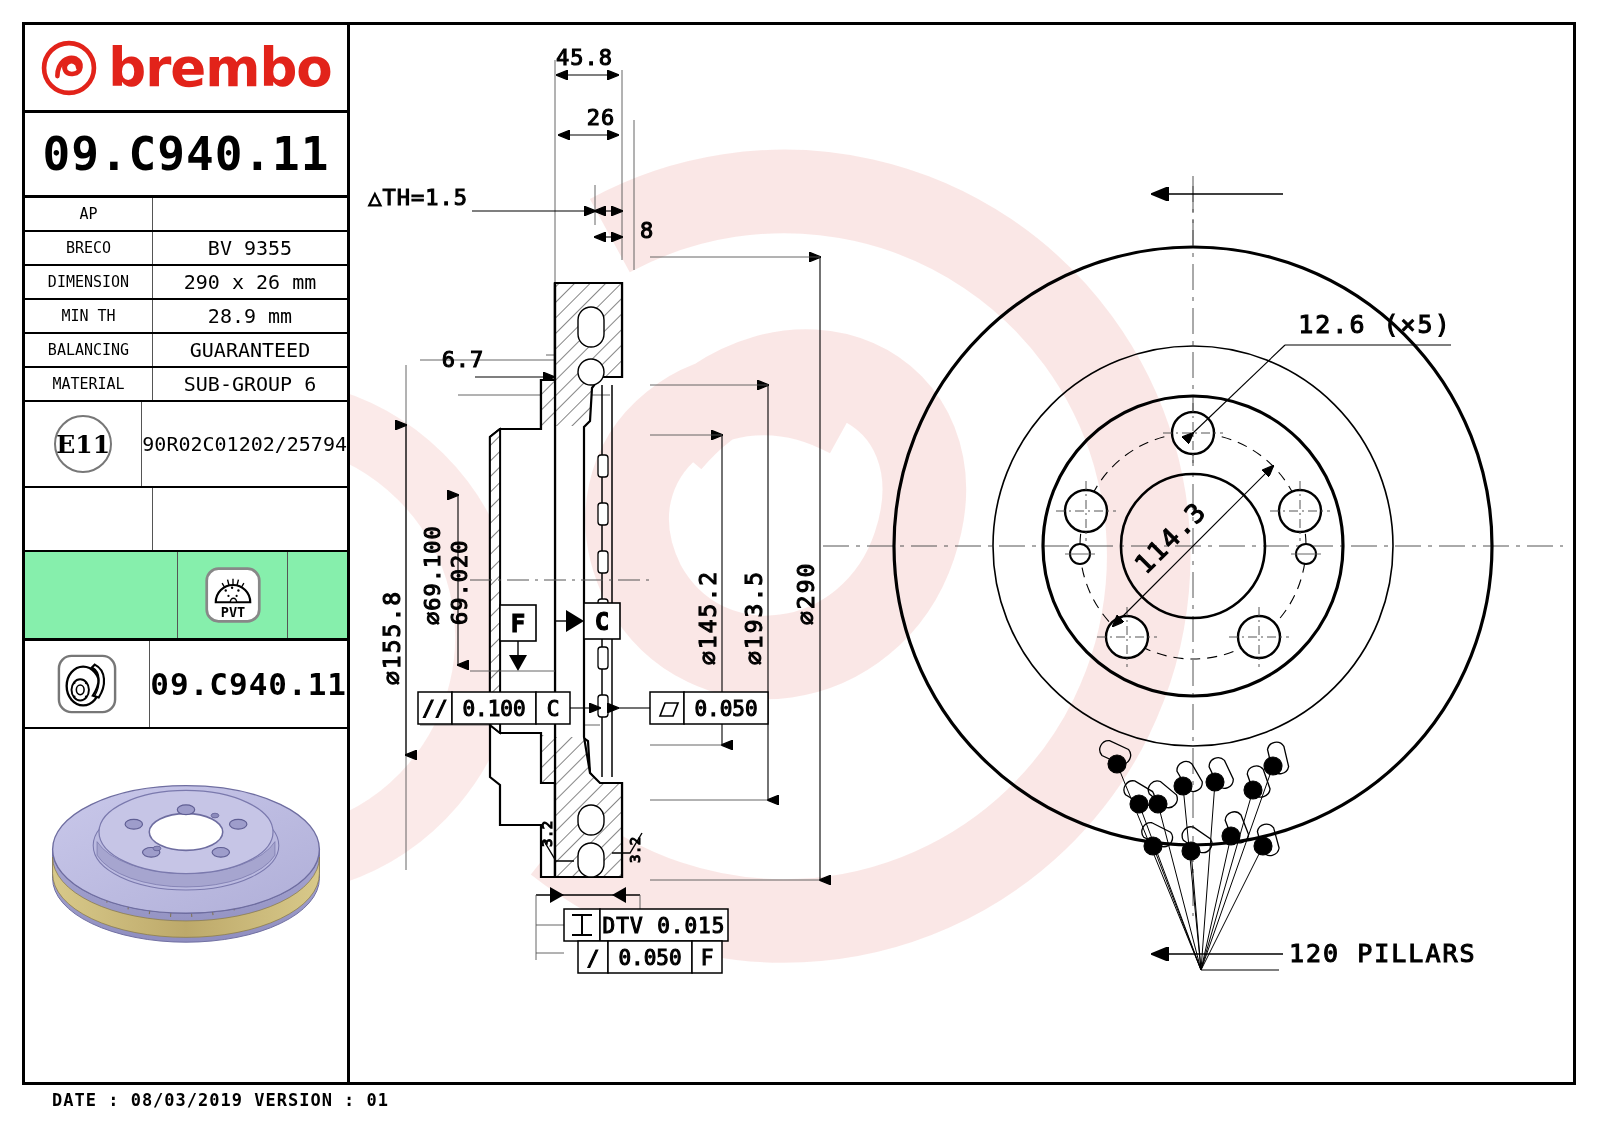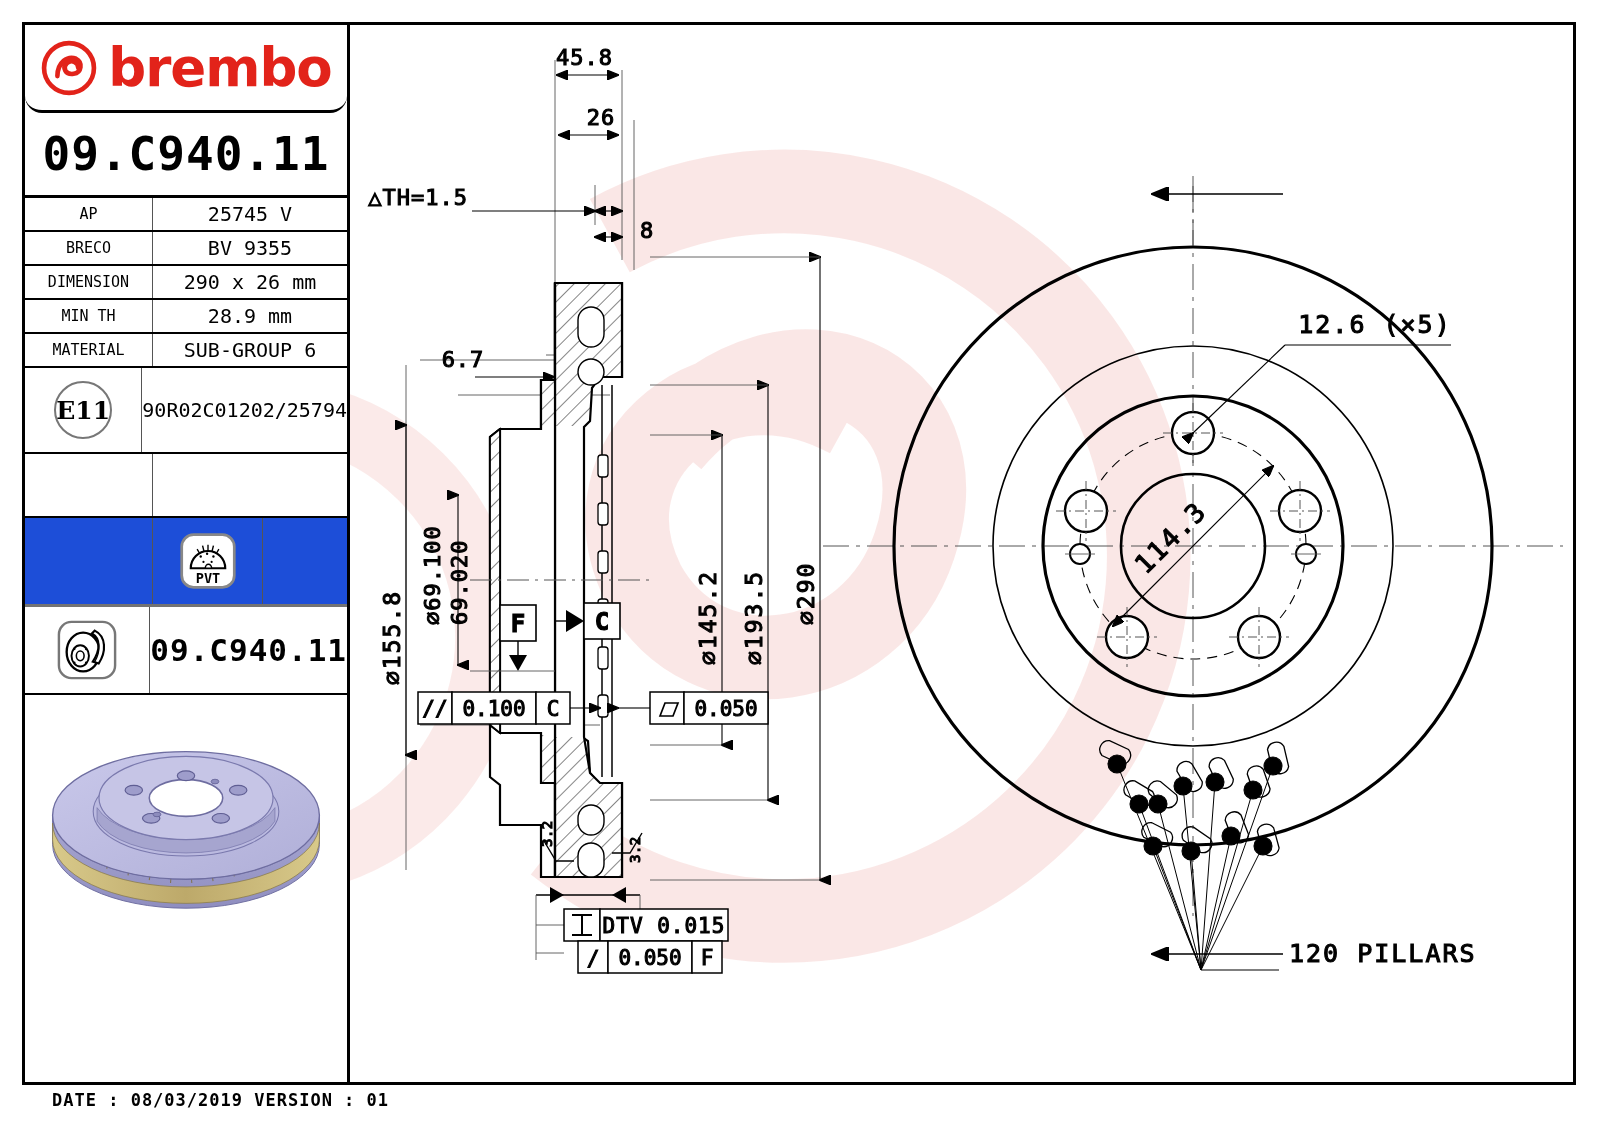--- a/index.html
+++ b/index.html
@@ -69,21 +69,20 @@
   }
   
   #logorow {
     height: 85px;
     display: flex;
     align-items: center;
     justify-content: center;
     border-bottom: 3px solid #000;
     background: #fff;
     gap: 10px;
-    border-radius: 17px;
   }
   #brembo-word {
     font-family: "DejaVu Sans", "Liberation Sans", sans-serif;
     font-size: 53px;
     font-weight: 700;
     color: #e2231a;
     letter-spacing: -1px;
     line-height: 1;
   }
   
@@ -112,21 +111,21 @@
     border-radius: 50%;
     display: flex; align-items: center; justify-content: center;
     font-family: "DejaVu Serif", "Liberation Serif", serif;
     font-weight: 700;
     font-size: 25px;
     color: #000;
   }
   .two-line { flex-direction: row; line-height: 1.15; }
   .two-line span { font-size: 20px; }
   
-  .pvtrow { display: flex; border-bottom: 3px solid #737373; background:#1d4ed8; }
+  .pvtrow { display: flex; border-bottom: 3px solid #000000; background:#86efac;padding-left:25px; }
   .pvt-a { width: 128px; border-right: 1px solid #555; box-sizing:border-box;}
   .pvt-b { width: 110px; border-right: 1px solid #555; box-sizing:border-box;
            display:flex; align-items:center; justify-content:center;}
   .pvt-c { flex:1; }
   .discrow { display:flex; border-bottom: 2px solid #000; background:#fff;}
   .disc-ic { width:128px; border-right:1px solid #555; box-sizing:border-box;
              display:flex; align-items:center; justify-content:center;}
   .disc-no { flex:1; display:flex; align-items:center; justify-content:center;
              font-size:31px; font-weight:700; letter-spacing:1px;}
   #productcell {
@@ -177,33 +176,36 @@
       </svg>
       <div id="brembo-word">brembo</div>
     </div>
 
     <div id="partrow">
       <div id="partnum">09.C940.11</div>
     </div>
 
     <div class="trow h41">
       <div class="tcell-l">AP</div>
-      <div class="tcell-r">25745 V</div>
     </div>
     <div class="trow h41">
       <div class="tcell-l">BRECO</div>
       <div class="tcell-r">BV 9355</div>
     </div>
     <div class="trow h41">
       <div class="tcell-l">DIMENSION</div>
       <div class="tcell-r">290 x 26 mm</div>
     </div>
     <div class="trow h41">
       <div class="tcell-l">MIN TH</div>
       <div class="tcell-r">28.9 mm</div>
+    </div>
+    <div class="trow h41">
+      <div class="tcell-l">BALANCING</div>
+      <div class="tcell-r">GUARANTEED</div>
     </div>
     <div class="trow h41">
       <div class="tcell-l">MATERIAL</div>
       <div class="tcell-r">SUB-GROUP 6</div>
     </div>
 
     <div class="trow h72">
       <div class="tcell-l">
         <div class="e11circ">E11</div>
       </div>

